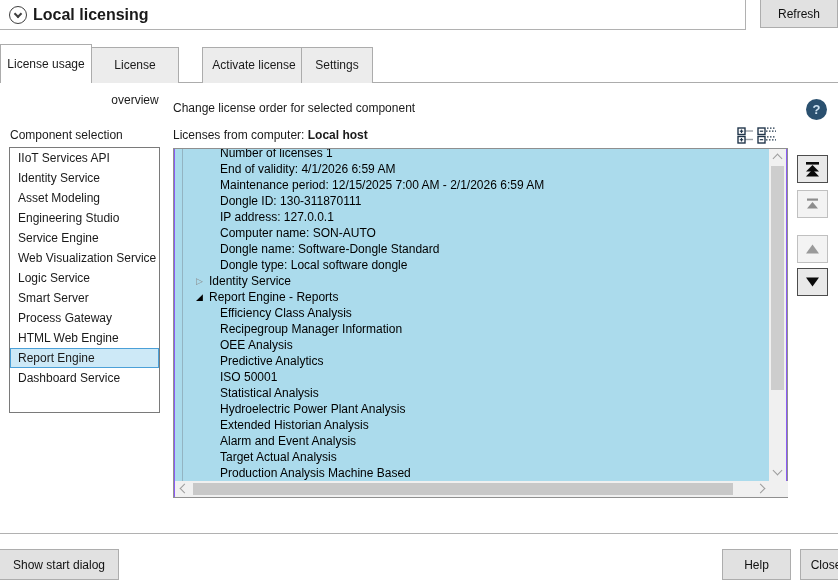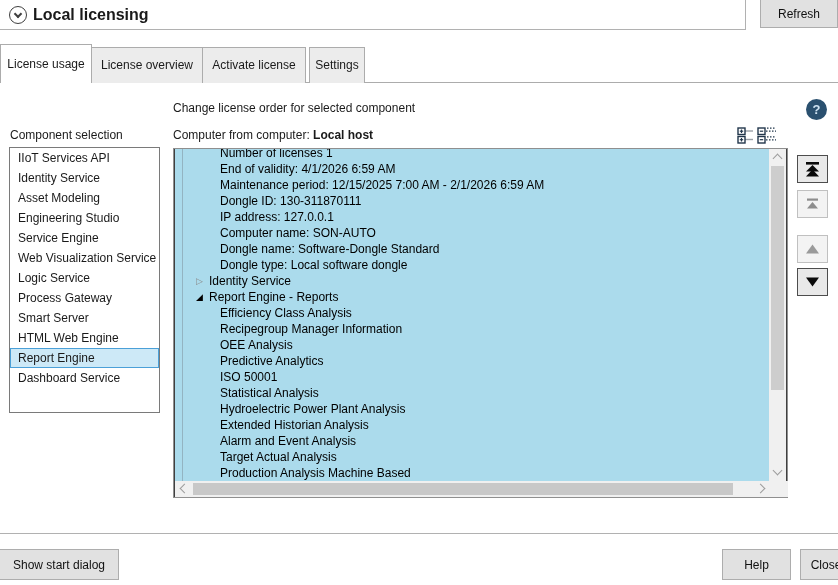--- a/index.html
+++ b/index.html
@@ -19,23 +19,23 @@
   .btn { background:#e1e1e1; border:1px solid #adadad; text-align:center; color:#111;
          font-family:"Liberation Sans",sans-serif; font-size:12px; cursor:default; }
   .refresh-btn { position:absolute; left:760px; top:-1px; width:78px; height:29px; line-height:28px; }
 
   
   .tabline { position:absolute; left:0; top:82px; width:838px; height:1px; background:#acacac; }
   .tab { position:absolute; text-align:center; border:1px solid #acacac; border-bottom:none;
          background:#ececec; color:#1a1a1a; }
   .tab.active { background:#fff; z-index:2; }
   .tab-0 { left:0;  top:44px; width:92px;  height:39px; line-height:38px; }
-  .tab-1 { left:91px;  top:47px; width:112px; height:36px; line-height:35px; }
+  .tab-1 { left:91px;  top:47px; width:88px; height:36px; line-height:35px; }
   .tab-2 { left:202px; top:47px; width:104px; height:36px; line-height:35px; }
-  .tab-3 { left:309px; top:47px; width:56px;  height:36px; line-height:35px; }
+  .tab-3 { left:301px; top:47px; width:72px;  height:36px; line-height:35px; }
 
   .caption-order { position:absolute; left:173px; top:101px; }
   .help-circle { position:absolute; left:806px; top:99px; width:21px; height:21px; border-radius:50%;
                  background:#2a506f; color:#cfe3f2; font-weight:bold; font-size:13px;
                  text-align:center; line-height:21px; }
   .label-component { position:absolute; left:10px; top:128px; }
   .label-licenses { position:absolute; left:173px; top:128px; }
   .label-licenses b { font-weight:bold; }
 
   .treetool-icon { position:absolute; top:126px; }
@@ -43,21 +43,21 @@
   .icon-collapse-all { left:757px; }
 
   
   .listbox { position:absolute; left:9px; top:147px; width:151px; height:266px;
              background:#fff; border:1px solid #7a7a7a; overflow:hidden; }
   .lb-item { height:20px; line-height:20px; padding-left:8px; white-space:nowrap; }
   .lb-item.selected { background:#cde9f7; outline:1px solid #4ba0d8; outline-offset:-1px; }
 
   
   .tree-panel { position:absolute; left:173px; top:148px; width:615px; height:350px;
-                background:#404040; border:1px solid #8f8f8f; }
+                background:#8b5cf6; border:1px solid #8f8f8f; }
   .tree-content { position:absolute; left:1px; top:0; width:595px; height:332px;
                   background:#abdbec; overflow:hidden; }
   .indent-guide { position:absolute; left:7px; top:0; width:1px; height:332px; background:#93b4c2; }
   .tree-rows { position:absolute; left:0; top:-4px; width:100%; }
   .tree-row { position:relative; height:16px; line-height:16px; white-space:nowrap; color:#000; }
   .tree-row.indent1 { padding-left:34px; }
   .tree-row.indent2 { padding-left:45px; }
   .expander { position:absolute; left:21px; top:0; width:12px; font-size:9px; line-height:16px;
               font-family:"DejaVu Sans",sans-serif; }
   .expander.collapsed { color:#8a8a8a; }
@@ -102,21 +102,21 @@
 
   <div class="tabline"></div>
   <div class="tab tab-0 active">License usage</div>
   <div class="tab tab-1">License overview</div>
   <div class="tab tab-2">Activate license</div>
   <div class="tab tab-3">Settings</div>
 
   <div class="caption-order">Change license order for selected component</div>
   <div class="help-circle">?</div>
   <div class="label-component">Component selection</div>
-  <div class="label-licenses"><span>Computer from computer:</span> <b>Local host</b></div>
+  <div class="label-licenses"><span>Licenses from computer:</span> <b>Local host</b></div>
 
   <svg class="treetool-icon icon-expand-all" width="17" height="18" viewBox="0 0 17 18">
     <line x1="8" y1="5" x2="16" y2="5" stroke="#9aa0a6" stroke-width="1.4"></line>
     <line x1="8" y1="13.5" x2="16" y2="13.5" stroke="#9aa0a6" stroke-width="1.4"></line>
     <rect x="1" y="2" width="7" height="6.5" fill="#fff" stroke="#21364b" stroke-width="1.4"></rect>
     <line x1="2.8" y1="5.2" x2="6.2" y2="5.2" stroke="#21364b" stroke-width="1.2"></line>
     <line x1="4.5" y1="3.5" x2="4.5" y2="7" stroke="#21364b" stroke-width="1.2"></line>
     <rect x="1" y="10.5" width="7" height="6.5" fill="#fff" stroke="#21364b" stroke-width="1.4"></rect>
     <line x1="2.8" y1="13.7" x2="6.2" y2="13.7" stroke="#21364b" stroke-width="1.2"></line>
     <line x1="4.5" y1="12" x2="4.5" y2="15.5" stroke="#21364b" stroke-width="1.2"></line>
@@ -133,22 +133,22 @@
   </svg>
 
   <div class="listbox">
       <div class="lb-item">IIoT Services API</div>
       <div class="lb-item">Identity Service</div>
       <div class="lb-item">Asset Modeling</div>
       <div class="lb-item">Engineering Studio</div>
       <div class="lb-item">Service Engine</div>
       <div class="lb-item">Web Visualization Service</div>
       <div class="lb-item">Logic Service</div>
+      <div class="lb-item">Smart Server</div>
       <div class="lb-item">Process Gateway</div>
-      <div class="lb-item">Smart Server</div>
       <div class="lb-item">HTML Web Engine</div>
       <div class="lb-item selected">Report Engine</div>
       <div class="lb-item">Dashboard Service</div>
     </div>
 
   <div class="tree-panel">
     <div class="tree-content">
       <div class="indent-guide"></div>
       <div class="tree-rows">
           <div class="tree-row indent2"><span>Number of licenses 1</span></div>

